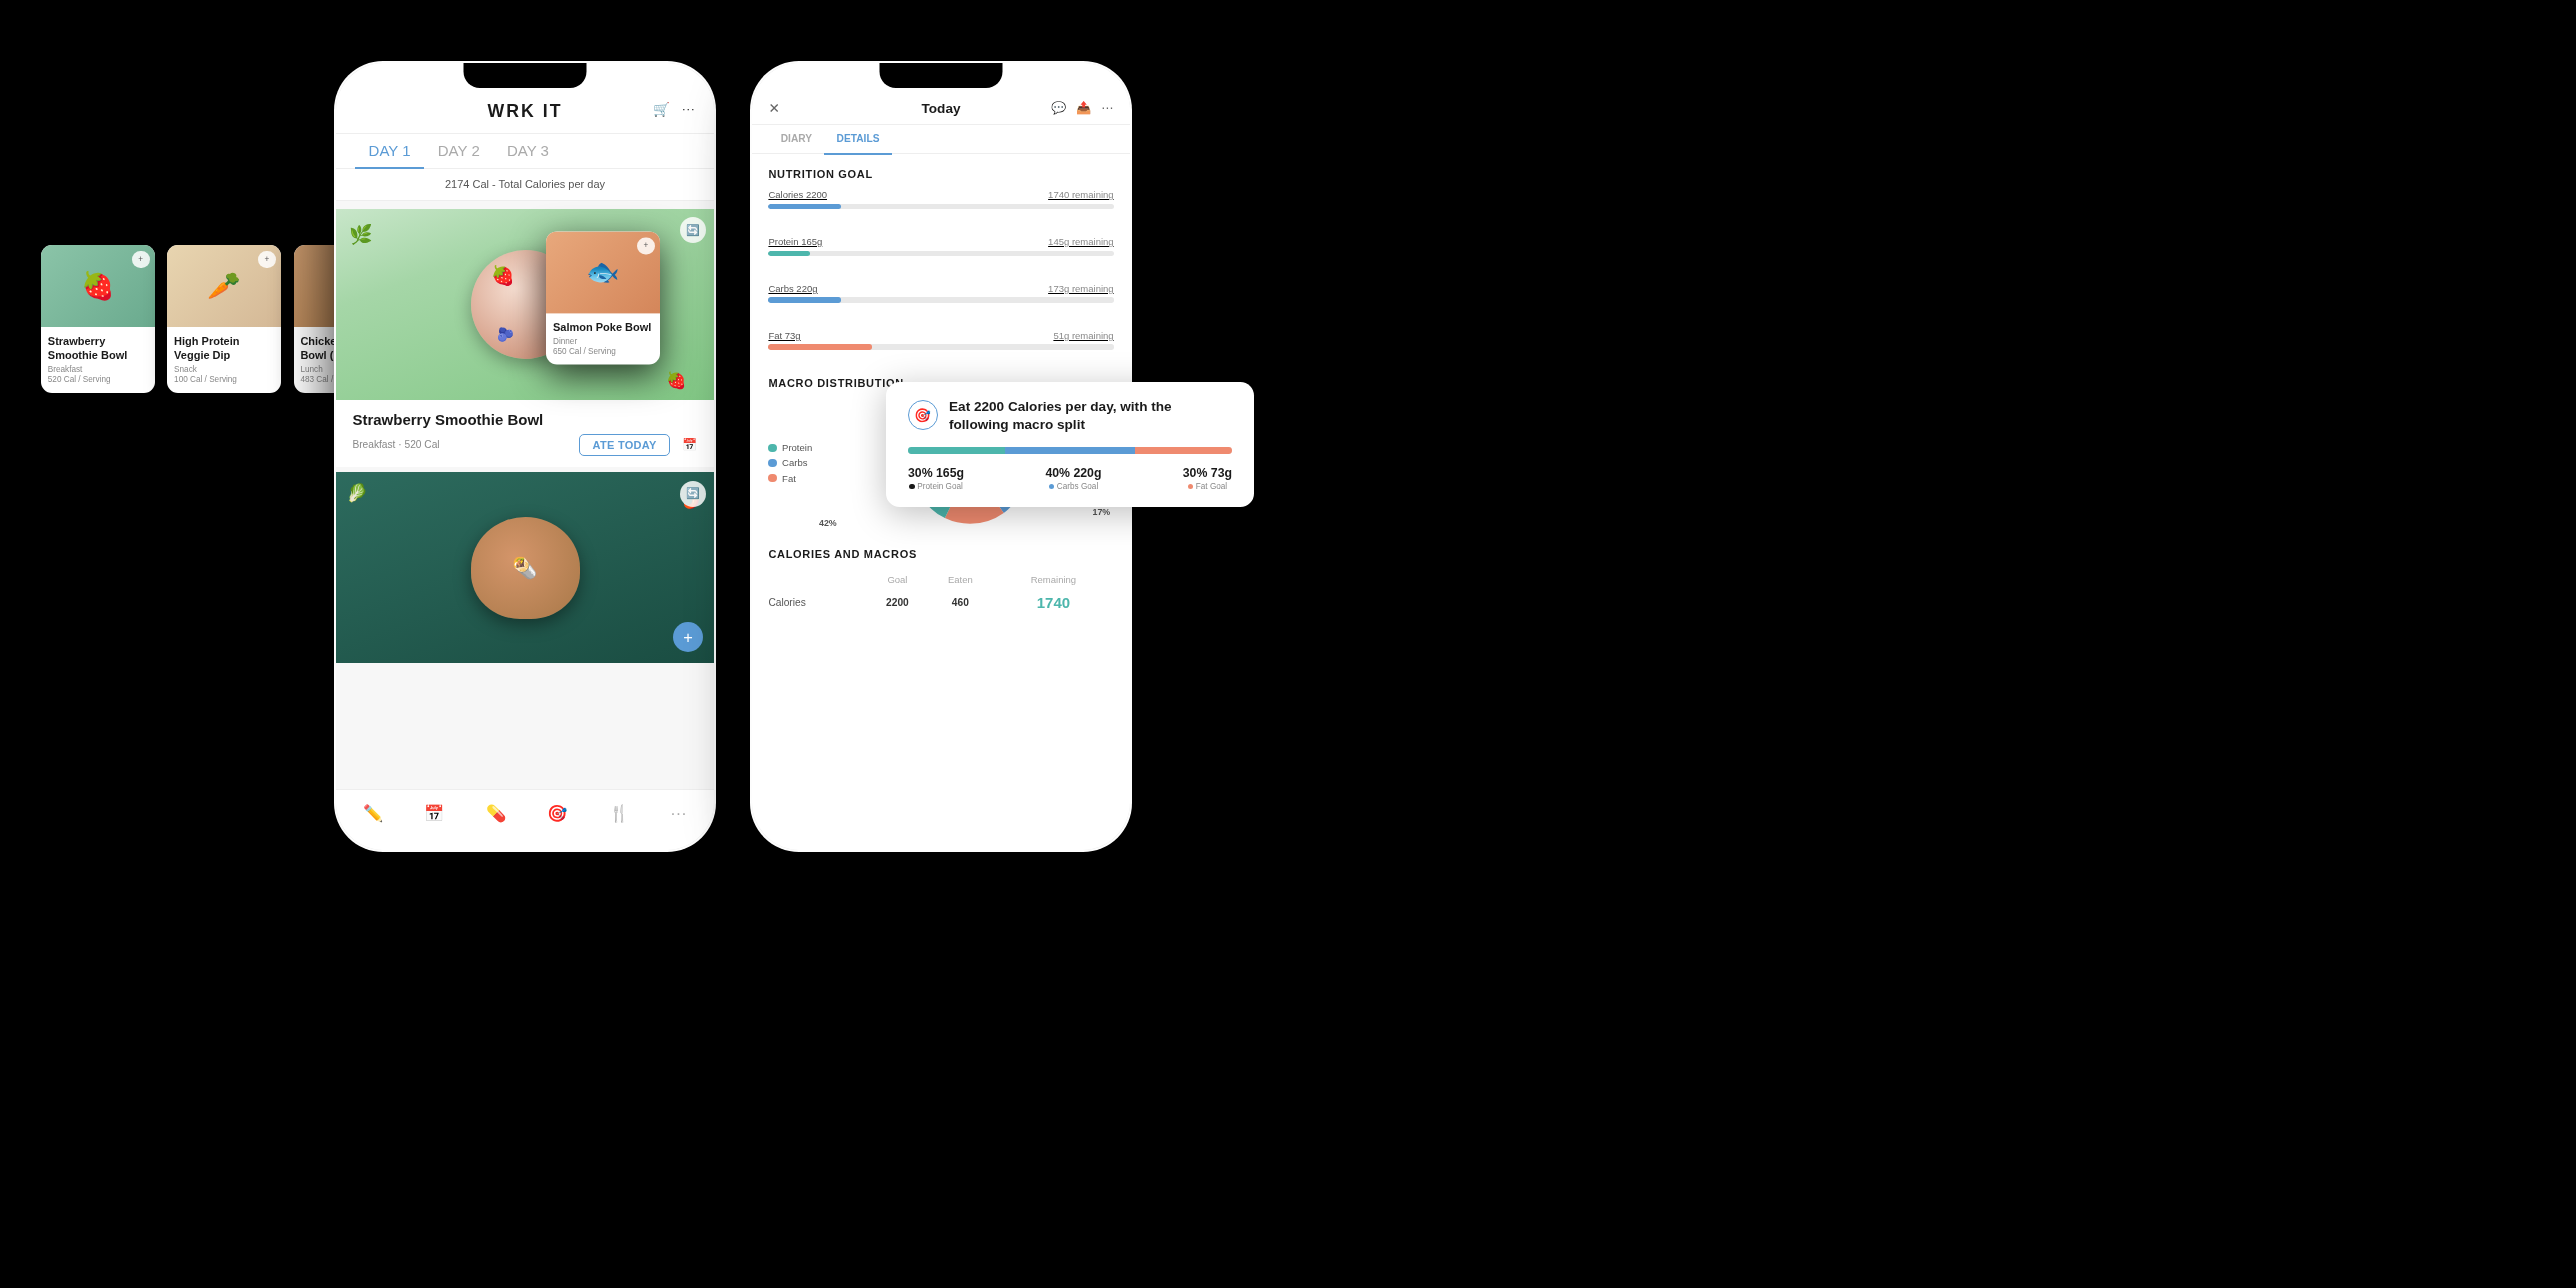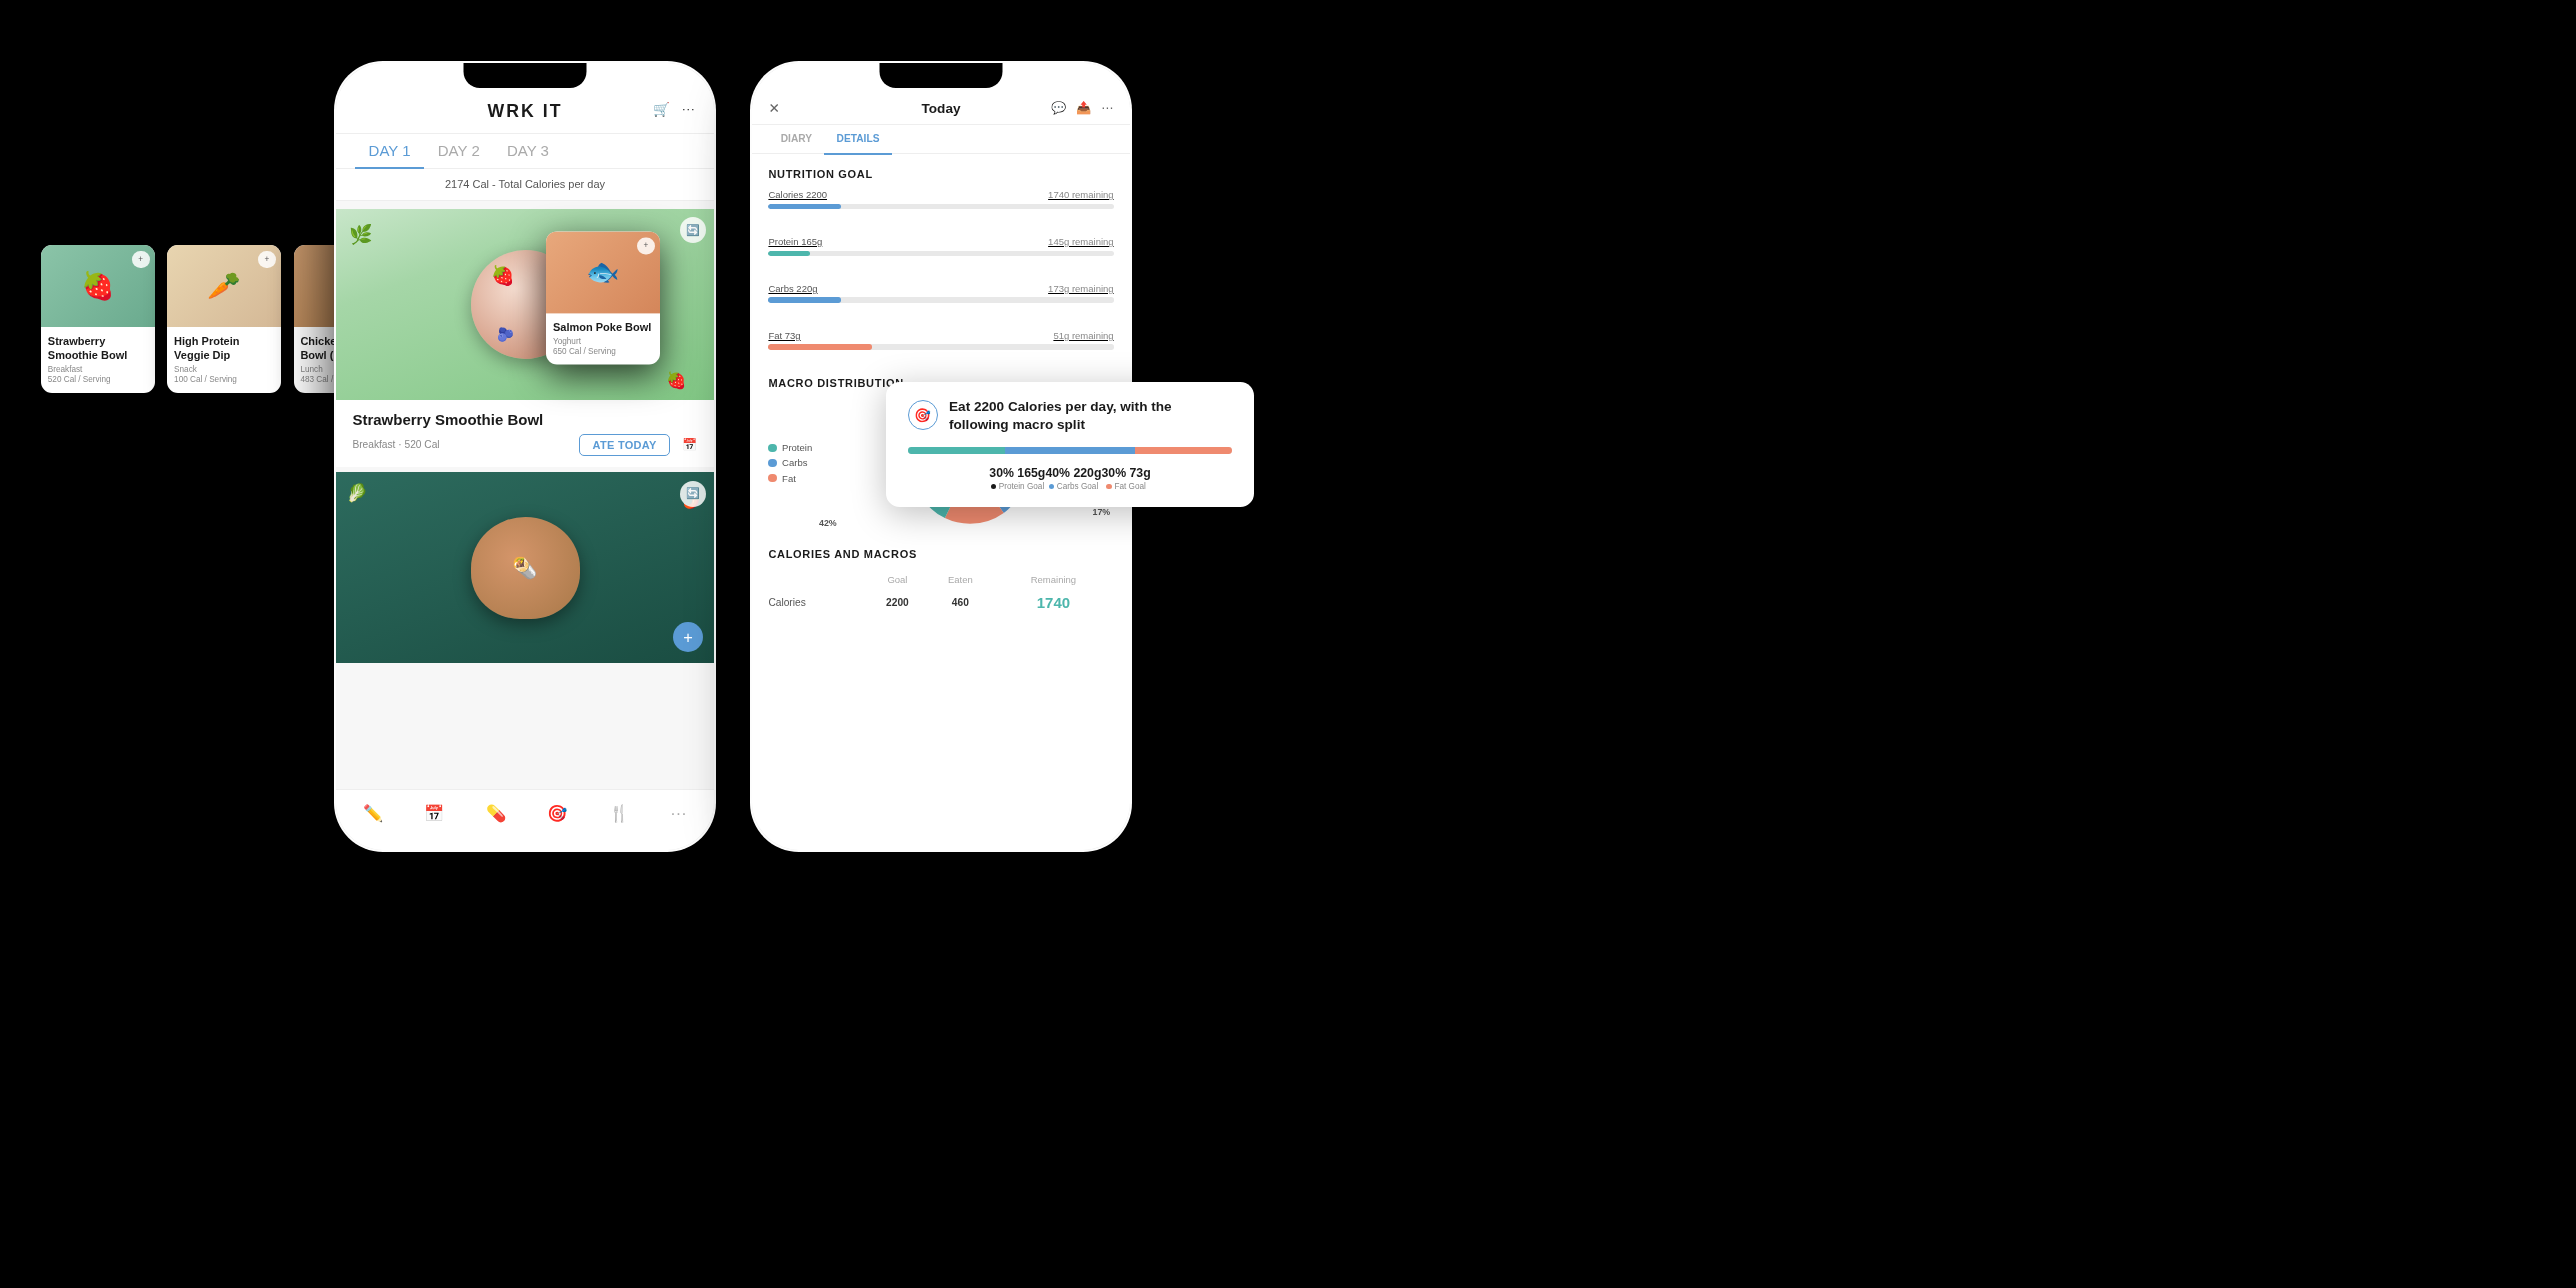--- a/index.html
+++ b/index.html
@@ -470,21 +470,21 @@
       background: #5b9bd5;
       width: 40%;
     }
     .tooltip-pb-fat {
       height: 100%;
       background: #ef8a6f;
       width: 30%;
     }
     .tooltip-macros {
       display: flex;
-      justify-content: center;
+      justify-content: space-between;
     }
     .tooltip-macro-item {
       text-align: center;
     }
     .tooltip-macro-value {
       font-size: 12.3px;
       font-weight: 700;
       color: #1a1a1a;
       margin-bottom: 1.4px;
     }
@@ -596,21 +596,21 @@
     </div>
     <div class="food-card-actions">
       <div class="food-card-btn">+</div>
     </div>
   </div>
 
   <div class="food-card featured">
     <div class="food-card-img img-salmon-poke">🐟</div>
     <div class="food-card-body">
       <div class="food-card-name">Salmon Poke Bowl</div>
-      <div class="food-card-meta">Yoghurt</div>
+      <div class="food-card-meta">Dinner</div>
       <div class="food-card-cal">650 Cal / Serving</div>
     </div>
     <div class="food-card-actions">
       <div class="food-card-btn">+</div>
     </div>
   </div>
 
 </div>
 
 <div class="phone-frame phone-left">

